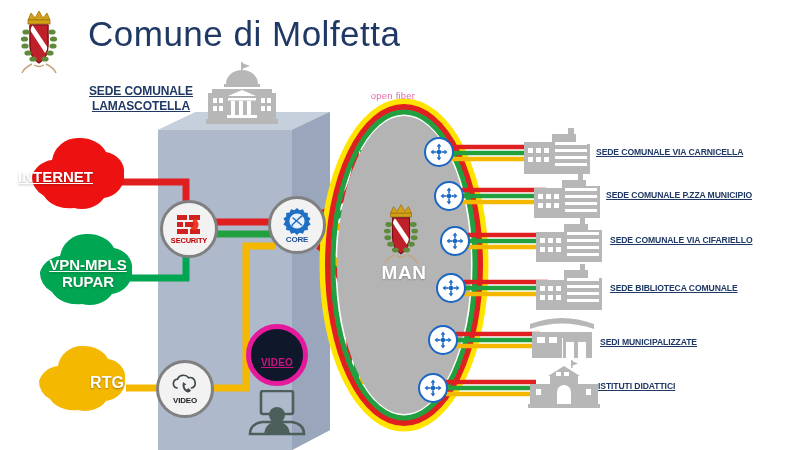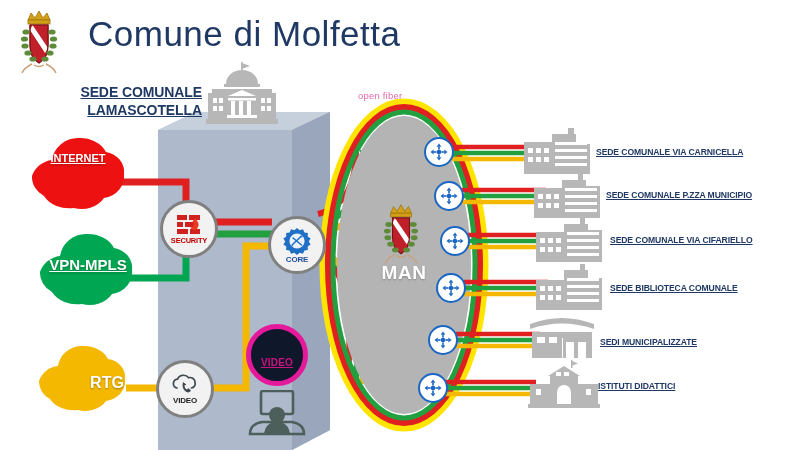--- a/index.html
+++ b/index.html
@@ -22,64 +22,64 @@
     display:flex; flex-direction:column;
     align-items:center; justify-content:center;
     box-sizing:border-box;
   }
   .node .cap{
     font-size:8px; font-weight:bold; letter-spacing:-.2px;
     line-height:1; margin-top:1px;
   }
   #node-security{left:160px; top:200px; width:58px; height:58px;}
   #node-security .cap{color:#c00000; font-size:7.5px;}
-  #node-core{left:268px; top:216px; width:58px; height:58px;text-align:right;}
+  #node-core{left:268px; top:196px; width:58px; height:58px;text-align:right;}
   #node-core .cap{color:#1f4e99;}
   #node-voip{left:156px; top:360px; width:58px; height:58px;}
   #node-voip .cap{color:#222;}
   #node-video{
     left:246px; top:324px; width:62px; height:62px;
     background:#0f172a; border:5px solid #e5199b; border-radius:50%;
     display:flex; align-items:center; justify-content:center;
     box-sizing:border-box;
   }
   #node-video .cap{
     color:#c8147f; font-size:10px; font-weight:bold;
     text-decoration:underline; letter-spacing:.2px; margin-top:14px;
   }
   #man-crest{left:370px; top:200px; width:62px; height:66px;}
   #man-label{
     left:326px; top:262px; width:156px; text-align:center;
     font-size:19px; font-weight:bold; color:#fff; letter-spacing:.5px;
     text-shadow:0 1px 2px rgba(0,0,0,.25);
   }
   #openfiber{
-    left:358px; top:90px; width:70px; text-align:left;
+    left:358px; top:90px; width:70px; text-align:center;
     font-size:9.5px; color:#e56ba8; letter-spacing:.2px;
   }
 
   
   .router{
     position:absolute; width:30px; height:30px; border-radius:50%;
     background:#fff; border:2.5px solid #1a66c4; box-sizing:border-box;
     display:flex; align-items:center; justify-content:center;
   }
 
   
   .site-label{
     position:absolute; font-size:8.6px; font-weight:bold;
     color:#1f3864; letter-spacing:-.1px; white-space:nowrap;
     text-decoration:underline;
   }
   .bldg{position:absolute;}
 
   
   #lamascotella{
-    left:80px; top:84px; width:122px; text-align:right;
-    font-size:14px; font-weight:bold; color:#1f3864;
+    left:80px; top:84px; width:122px; text-align:center;
+    font-size:12px; font-weight:bold; color:#1f3864;
     line-height:1.25; text-decoration:underline; letter-spacing:-.1px;
   }
 </style>
 </head>
 <body>
 
 <div id="stage">
 
   <svg class="abs" width="800" height="450" viewBox="0 0 800 450">
     <defs>
@@ -227,26 +227,27 @@
         <rect x="17" y="36" width="4" height="5"></rect>
       <rect x="11" y="44" width="4" height="5"></rect>
         <rect x="17" y="44" width="4" height="5"></rect>
       <rect x="59" y="36" width="4" height="5"></rect>
         <rect x="65" y="36" width="4" height="5"></rect>
       <rect x="59" y="44" width="4" height="5"></rect>
         <rect x="65" y="44" width="4" height="5"></rect>
     </g>
   </svg>
 
-  <div class="abs" style="left:18px;top:152px;width:120px;text-align:center;font-size:11px;">
+  <div class="abs" style="left:18px;top:168px;width:120px;text-align:left;font-size:15px;">
     <span style="font-weight:bold;color:#fff;text-decoration:underline;text-shadow:0 1px 2px rgba(0,0,0,.3);">INTERNET</span>
   </div>
 
   <div class="abs" style="left:28px;top:256px;width:120px;text-align:center;font-size:15px;line-height:1.15;">
     <div style="font-weight:bold;color:#fff;text-decoration:underline;text-shadow:0 1px 2px rgba(0,0,0,.3);">VPN-MPLS</div>
+    <div style="font-weight:bold;color:#fff;text-shadow:0 1px 2px rgba(0,0,0,.3);">RUPAR</div>
   </div>
 
   <div class="abs" style="left:28px;top:374px;width:110px;text-align:center;font-size:16px;">
     <span style="font-weight:bold;color:#fff;text-shadow:0 1px 2px rgba(0,0,0,.35);padding-left:48px;">RTG</span>
   </div>
 
   <div class="node" id="node-security">
     <svg width="26" height="22" viewBox="0 0 26 22">
       <g fill="#d12020">
         <rect x="1" y="1" width="10" height="5"></rect>

